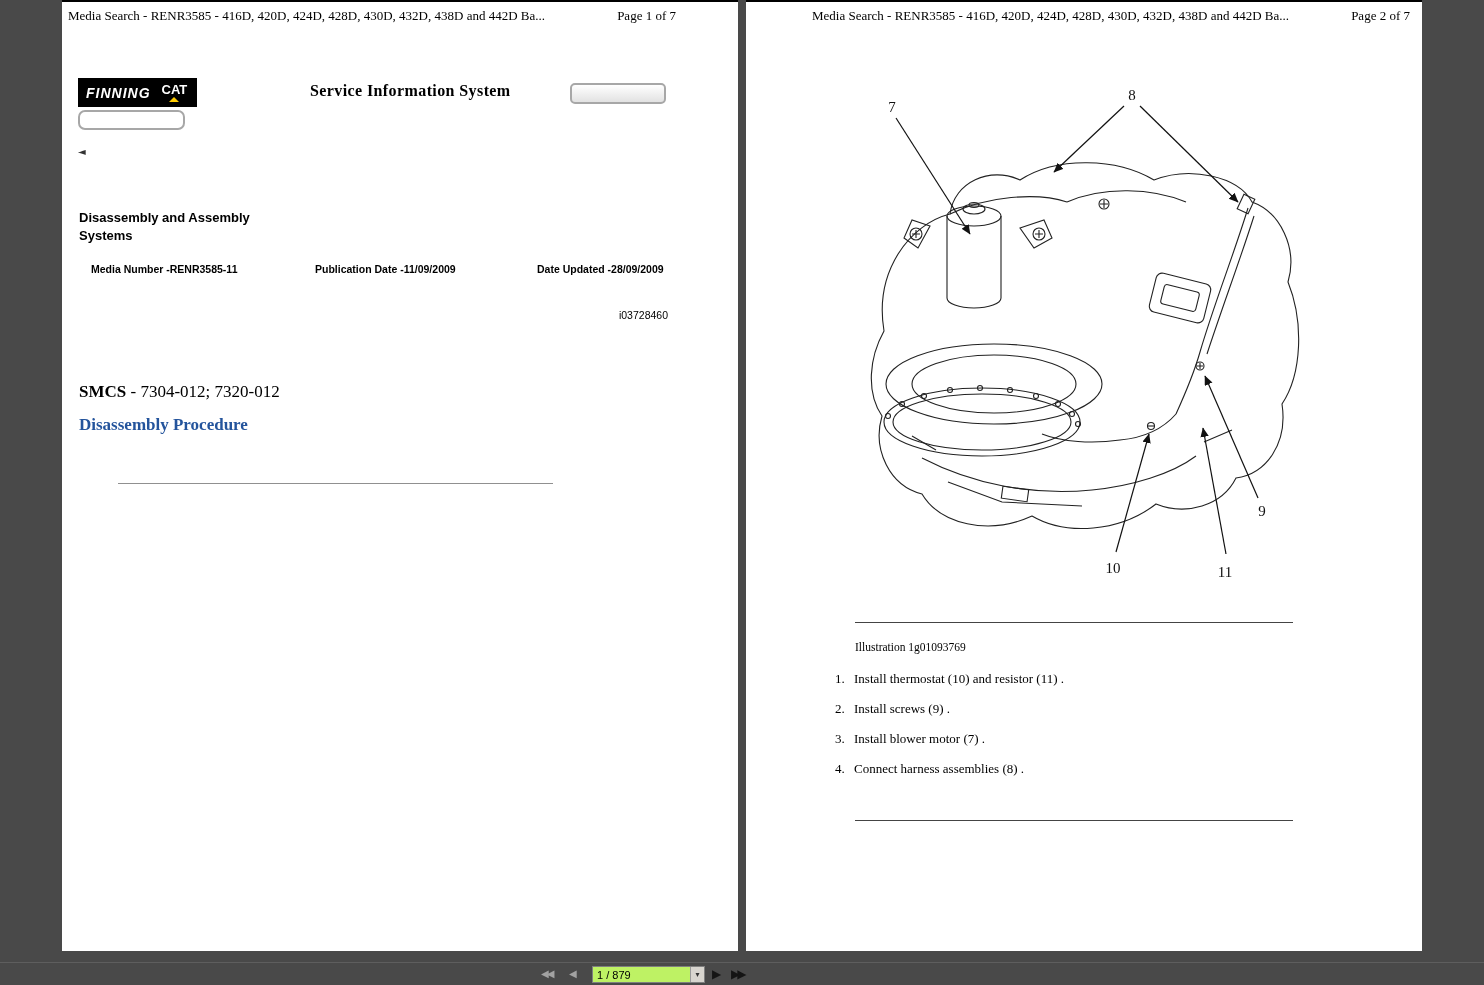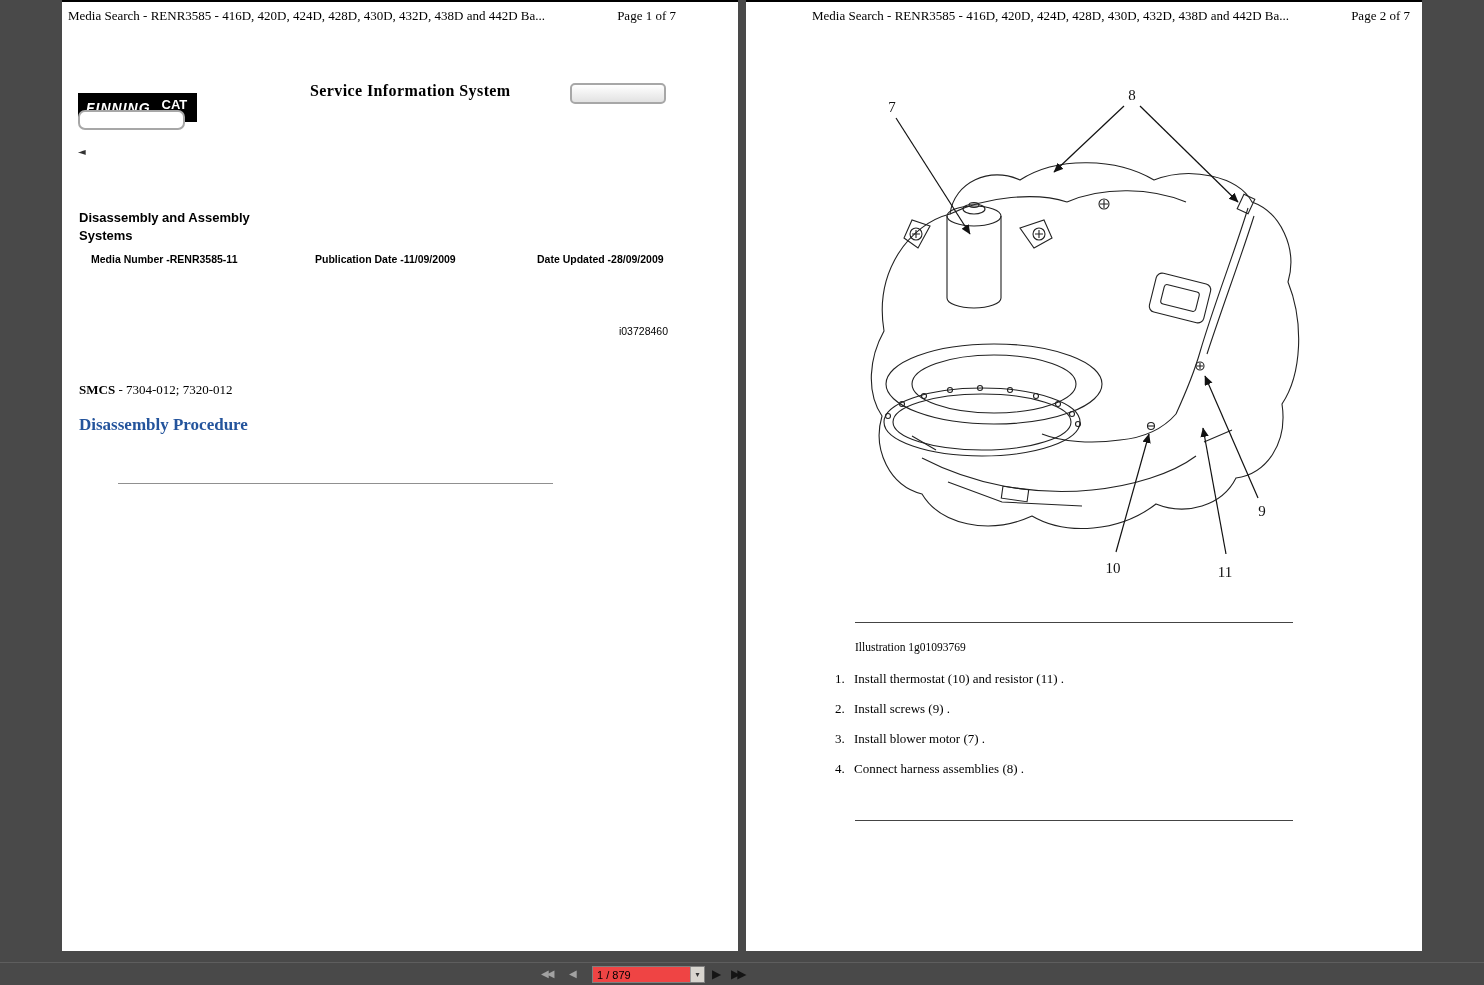--- a/index.html
+++ b/index.html
@@ -18,21 +18,21 @@
   #right-page { left:746px; }
 
   .phdr { position:absolute; top:6px; font-size:13px; white-space:nowrap; }
   #lp-title { left:6px; }
   #lp-page  { right:62px; }
   #rp-title { left:66px; }
   #rp-page  { right:12px; }
 
   
   #logo {
-    position:absolute; left:16px; top:91px; height:29px;
+    position:absolute; left:16px; top:76px; height:29px;
     background:#000; display:flex; align-items:center; padding:0 8px; gap:9px;
   }
   #finning {
     color:#fff; font:italic bold 14px "Liberation Sans", sans-serif; letter-spacing:1px;
   }
   #cat {
     position:relative; color:#fff; font:bold 13px "Liberation Sans", sans-serif;
     padding:0 2px 6px 2px;
   }
   #cat-tri {
@@ -58,37 +58,37 @@
     position:absolute; left:16px; top:144px; font-size:10px; color:#333;
     font-family:"DejaVu Sans", sans-serif;
   }
   #sec-title, #sec-sub {
     position:absolute; left:17px;
     font:bold 13px "Liberation Sans", sans-serif;
   }
   #sec-title { top:208px; }
   #sec-sub   { top:226px; line-height:16px; width:600px; }
   .meta {
-    position:absolute; top:251px;
+    position:absolute; top:261px;
     font:bold 10.5px "Liberation Sans", sans-serif;
     padding-left:12px;
   }
   #meta-media { left:17px; }
   #meta-pub   { left:241px; }
   #meta-upd   { left:463px; }
   #doc-id {
-    position:absolute; right:70px; top:323px;
+    position:absolute; right:70px; top:307px;
     font:10.5px "Liberation Sans", sans-serif;
   }
   #article-title {
     position:absolute; left:17px; top:337px;
     font:bold 20px "Liberation Serif", serif; color:#24549c;
   }
   #smcs {
-    position:absolute; left:17px; top:380px; font-size:13px;
+    position:absolute; left:17px; top:380px; font-size:17px;
   }
   #smcs b { font-weight:bold; }
   #proc-heading {
     position:absolute; left:17px; top:413px;
     font:bold 17px "Liberation Serif", serif; color:#24549c;
   }
   #lp-rule {
     position:absolute; left:56px; top:481px; width:435px; height:1px; background:#909090;
   }
 
@@ -126,21 +126,21 @@
   }
   .nav {
     position:absolute; font-family:"DejaVu Sans", sans-serif; cursor:default;
   }
   #btn-first { left:541px; top:5px; font-size:10px; color:#a2a2a2; letter-spacing:-2px; }
   #btn-prev  { left:569px; top:5px; font-size:10px; color:#a2a2a2; }
   #btn-next  { left:712px; top:4px; font-size:12px; color:#141414; }
   #btn-last  { left:731px; top:4px; font-size:12px; color:#141414; letter-spacing:-3px; }
   #page-box {
     position:absolute; left:592px; top:3px; width:113px; height:17px;
-    background:#ef4444; border:1px solid #7f7f7f; display:flex;
+    background:#bef264; border:1px solid #7f7f7f; display:flex;
   }
   #page-input {
     flex:1; min-width:0; border:0; outline:none; background:transparent;
     font:11px "Liberation Sans", sans-serif; padding:0 0 0 4px;
   }
   #page-drop {
     width:14px; background:#d8d5cf; border-left:1px solid #9a9a9a;
     font-size:8px; line-height:15px; text-align:center; color:#333;
     font-family:"DejaVu Sans", sans-serif;
   }

